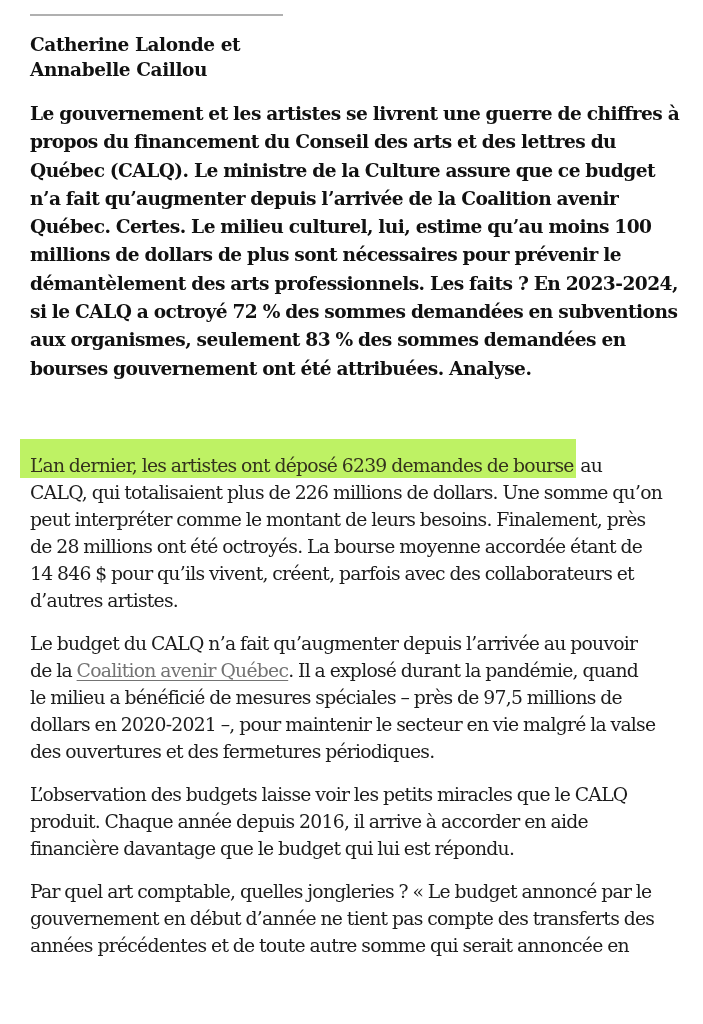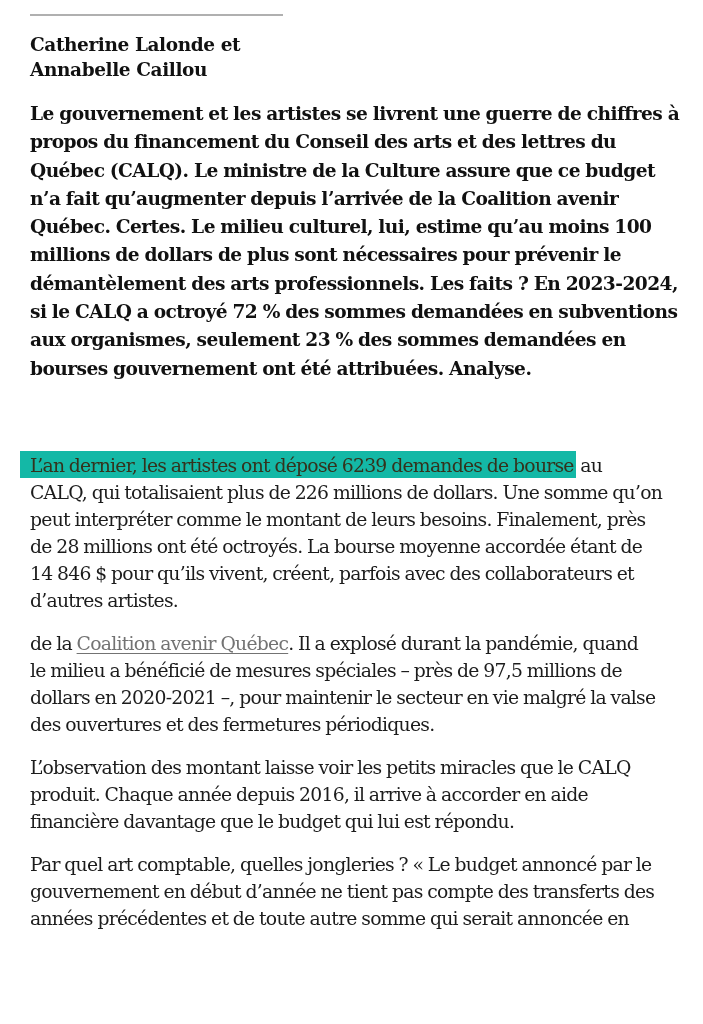--- a/index.html
+++ b/index.html
@@ -57,23 +57,23 @@
       font-family: "DejaVu Serif", serif;
       font-size: 18.8px;
       line-height: 27px;
       color: #1c1c1c;
       letter-spacing: -0.75px;
       word-spacing: -0.6px;
     }
     .para { margin: 0 0 16px 0; }
     .para .line { display: block; white-space: nowrap; }
     .hl {
-      background: #14b8a6;
+      background: #bef264;
       color: #34321c;
-      padding: 4px 2px 2px 10px;
+      padding: 16px 2px 2px 10px;
       margin-left: -10px;
     }
     a.link {
       color: #737373;
       text-decoration: underline;
       text-decoration-thickness: 1px;
       text-underline-offset: 3px;
     }
   </style>
 </head>
@@ -88,43 +88,44 @@
 
 <div class="lead">
   <span>Le gouvernement et les artistes se livrent une guerre de chiffres à</span>
   <span>propos du financement du Conseil des arts et des lettres du</span>
   <span>Québec (CALQ). Le ministre de la Culture assure que ce budget</span>
   <span>n’a fait qu’augmenter depuis l’arrivée de la Coalition avenir</span>
   <span>Québec. Certes. Le milieu culturel, lui, estime qu’au moins 100</span>
   <span>millions de dollars de plus sont nécessaires pour prévenir le</span>
   <span>démantèlement des arts professionnels. Les faits ? En 2023-2024,</span>
   <span>si le CALQ a octroyé 72 % des sommes demandées en subventions</span>
-  <span>aux organismes, seulement 23 % des sommes demandées en</span>
+  <span>aux organismes, seulement 83 % des sommes demandées en</span>
   <span>bourses gouvernement ont été attribuées. Analyse.</span>
 </div>
 
 <div class="body">
   <p class="para">
     <span class="line"><span class="hl">L’an dernier, les artistes ont déposé 6239 demandes de bourse</span><span> au</span></span>
     <span class="line">CALQ, qui totalisaient plus de 226 millions de dollars. Une somme qu’on</span>
     <span class="line">peut interpréter comme le montant de leurs besoins. Finalement, près</span>
     <span class="line">de 28 millions ont été octroyés. La bourse moyenne accordée étant de</span>
     <span class="line">14 846 $ pour qu’ils vivent, créent, parfois avec des collaborateurs et</span>
     <span class="line">d’autres artistes.</span>
   </p>
 
   <p class="para">
+    <span class="line">Le budget du CALQ n’a fait qu’augmenter depuis l’arrivée au pouvoir</span>
     <span class="line"><span>de la </span><a class="link" href="#">Coalition avenir Québec</a><span>. Il a explosé durant la pandémie, quand</span></span>
     <span class="line">le milieu a bénéficié de mesures spéciales – près de 97,5 millions de</span>
     <span class="line">dollars en 2020-2021 –, pour maintenir le secteur en vie malgré la valse</span>
     <span class="line">des ouvertures et des fermetures périodiques.</span>
   </p>
 
   <p class="para">
-    <span class="line">L’observation des montant laisse voir les petits miracles que le CALQ</span>
+    <span class="line">L’observation des budgets laisse voir les petits miracles que le CALQ</span>
     <span class="line">produit. Chaque année depuis 2016, il arrive à accorder en aide</span>
     <span class="line">financière davantage que le budget qui lui est répondu.</span>
   </p>
 
   <p class="para">
     <span class="line">Par quel art comptable, quelles jongleries ? « Le budget annoncé par le</span>
     <span class="line">gouvernement en début d’année ne tient pas compte des transferts des</span>
     <span class="line">années précédentes et de toute autre somme qui serait annoncée en</span>
   </p>
 </div>

